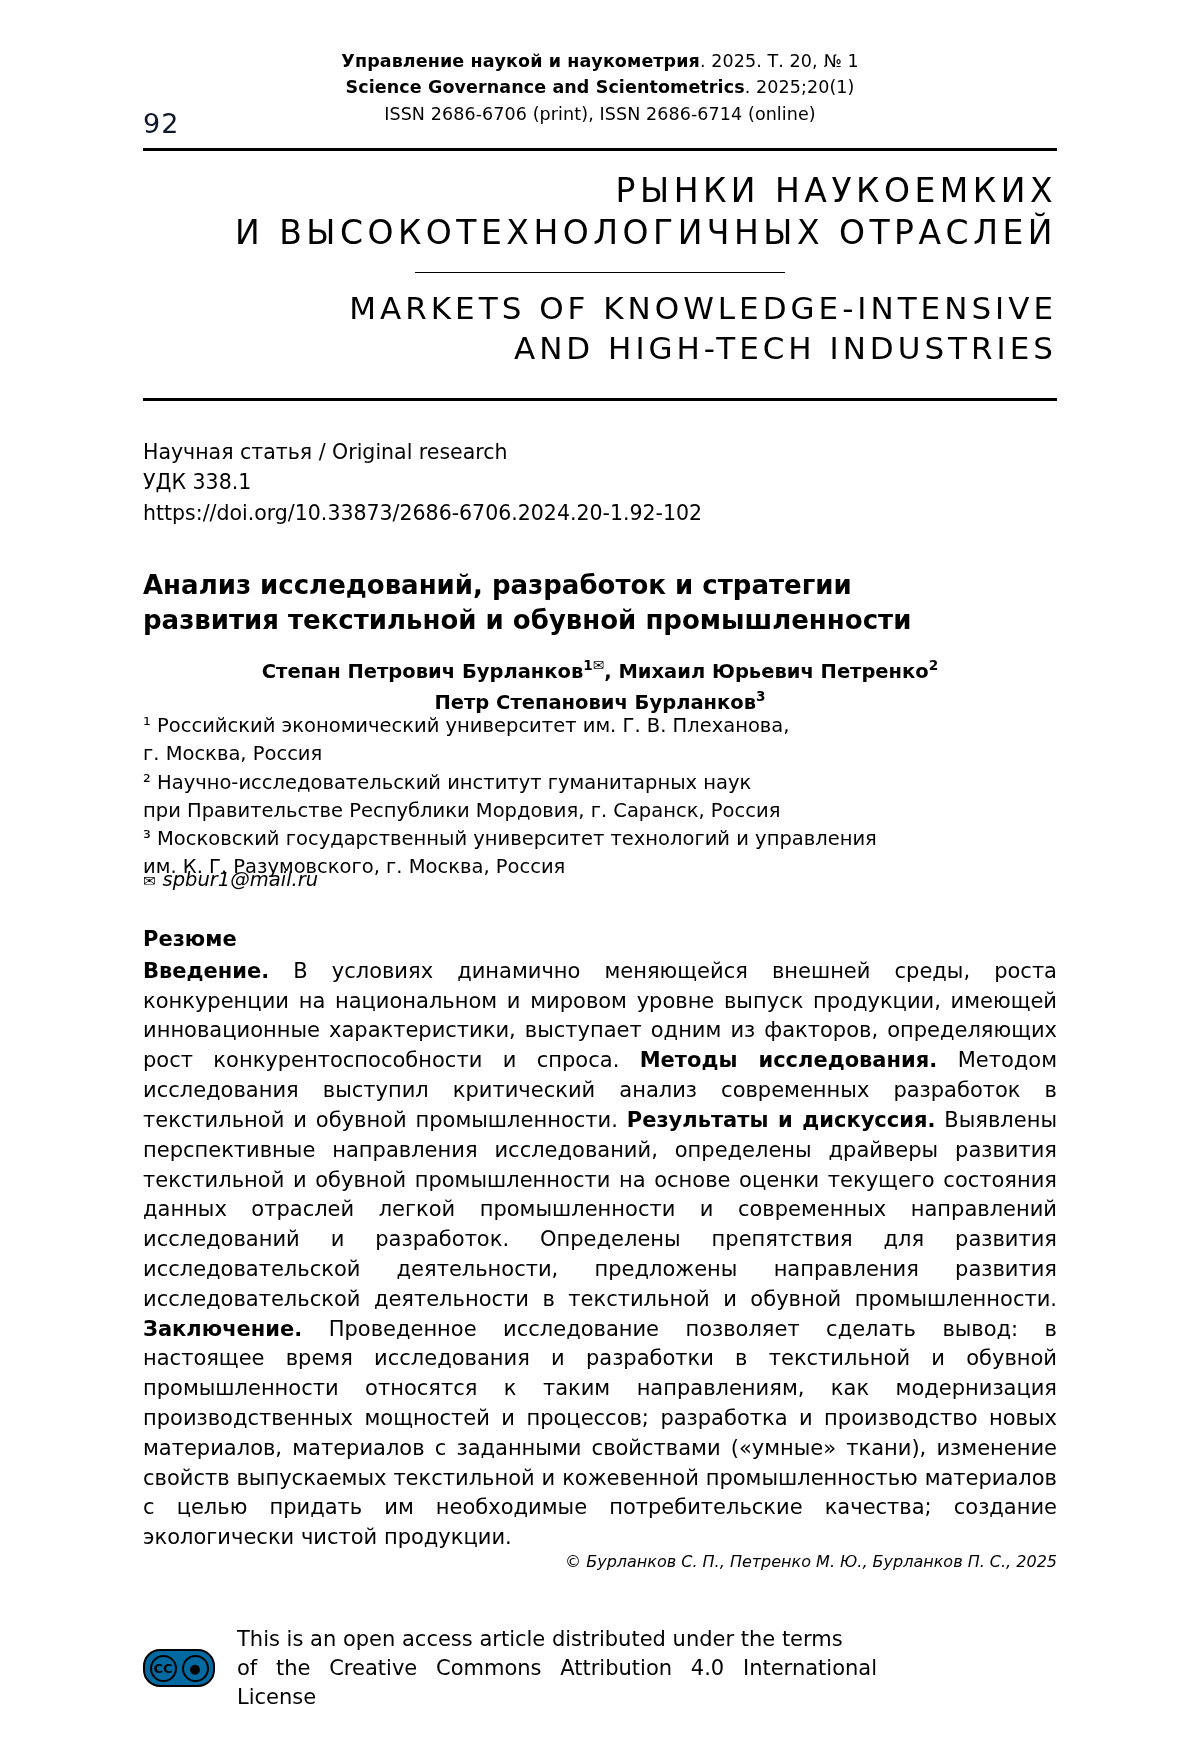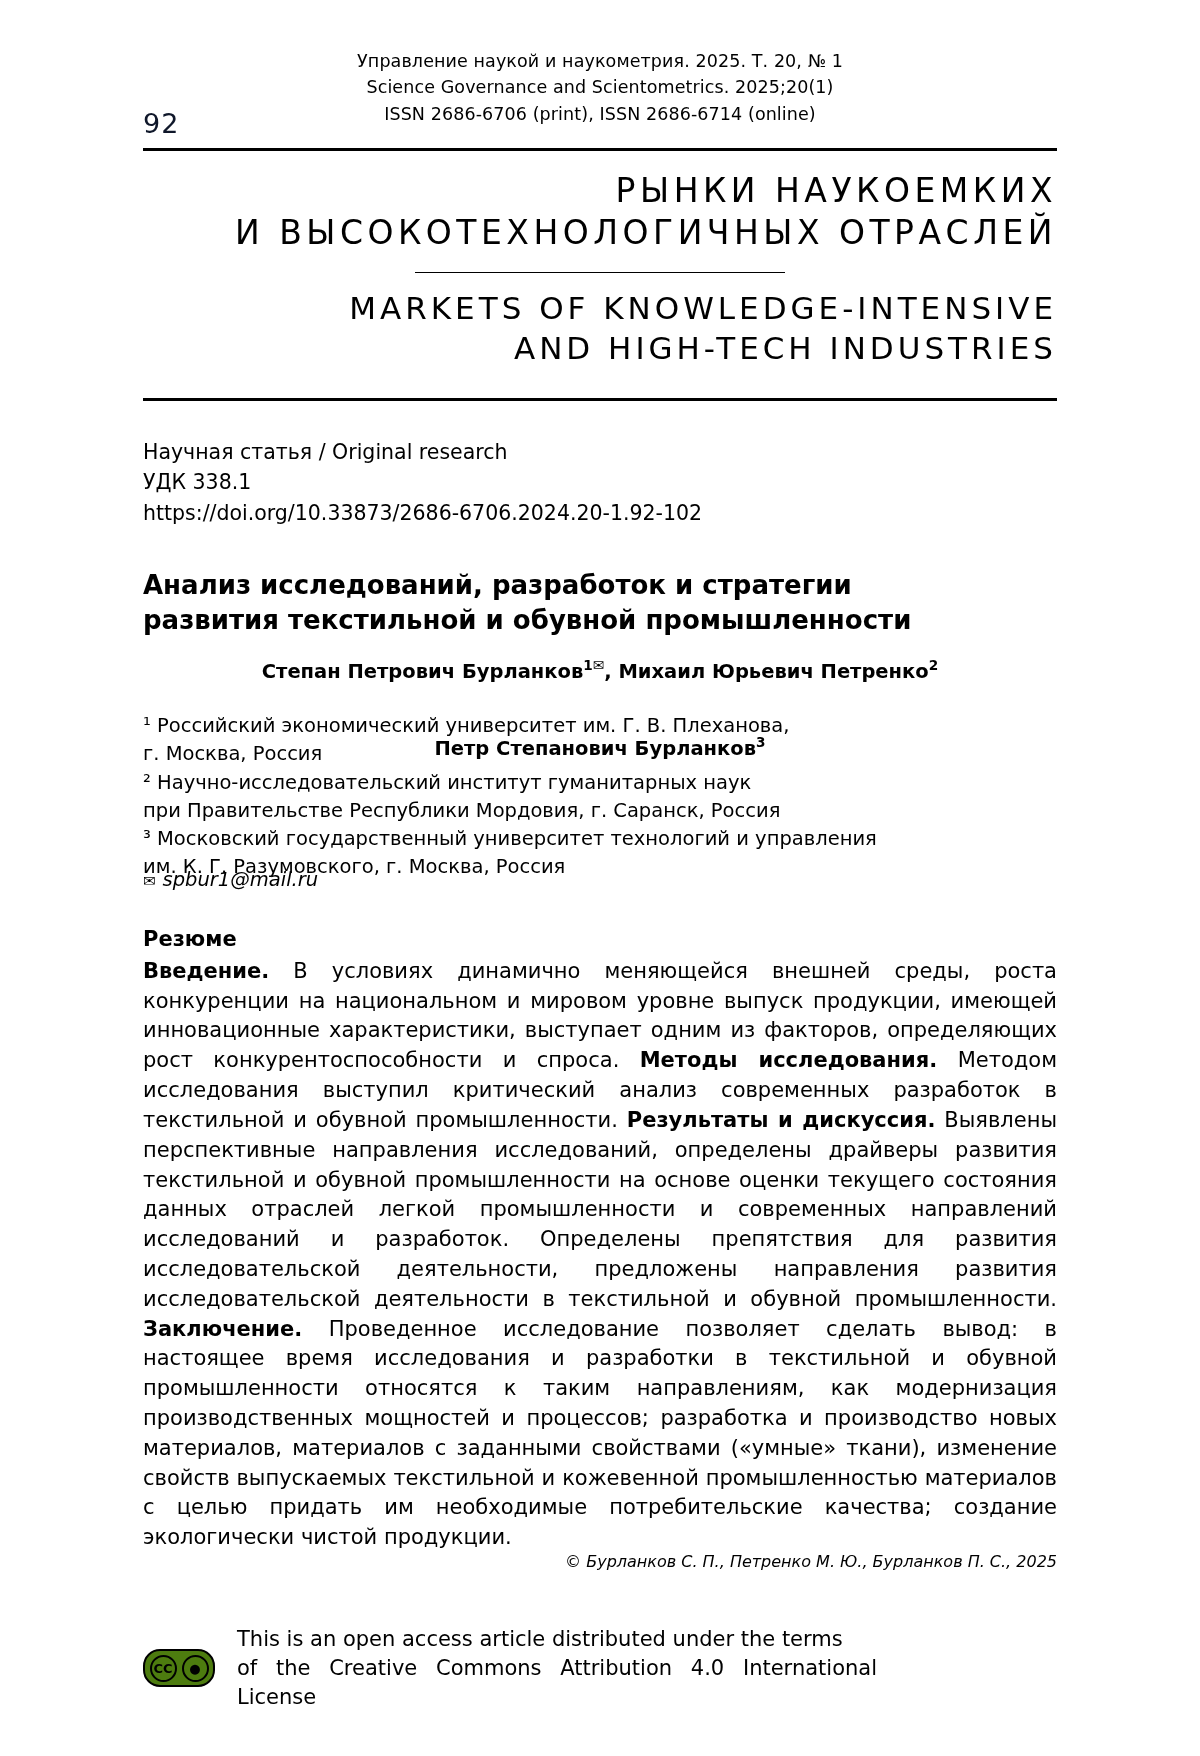--- a/index.html
+++ b/index.html
@@ -29,21 +29,21 @@
     left: 0;
     right: 0;
     top: 48px;
     text-align: center;
   }
   .header-line {
     font-size: 17.5px;
     line-height: 1.5;
     letter-spacing: 0.1px;
   }
-  .header-line b { font-weight: normal; text-align: center; }
+  .header-line b { font-weight: bold; text-align: center; }
   .page-number {
     position: absolute;
     left: 143px;
     top: 108px;
     font-size: 27px;
     letter-spacing: 1px;
     color: #0f172a;
   }
 
   .rule {
@@ -109,21 +109,21 @@
     position: absolute;
     left: 143px;
     right: 143px;
     top: 655px;
     text-align: center;
     font-size: 19.5px;
     font-weight: bold;
     line-height: 1.5;
   }
   .authors .line1 { display: block; }
-  .authors .line2 { display: block; margin-top: 46px; }
+  .authors .line2 { display: block; }
   sup { font-size: 0.7em; vertical-align: super; }
 
   
   .affiliations {
     position: absolute;
     left: 143px;
     right: 143px;
     top: 712px;
     font-size: 19.5px;
     line-height: 1.45;
@@ -179,21 +179,21 @@
   }
   .cc-badge {
     width: 68px;
     height: 34px;
     border: 2px solid #000;
     border-radius: 17px;
     display: flex;
     align-items: center;
     justify-content: center;
     gap: 5px;
-    background: #4d7c0f;
+    background: #0369a1;
     flex: none;
   }
   .cc-circle {
     width: 23px;
     height: 23px;
     border-radius: 50%;
     border: 2px solid #000;
     display: flex;
     align-items: center;
     justify-content: center;

